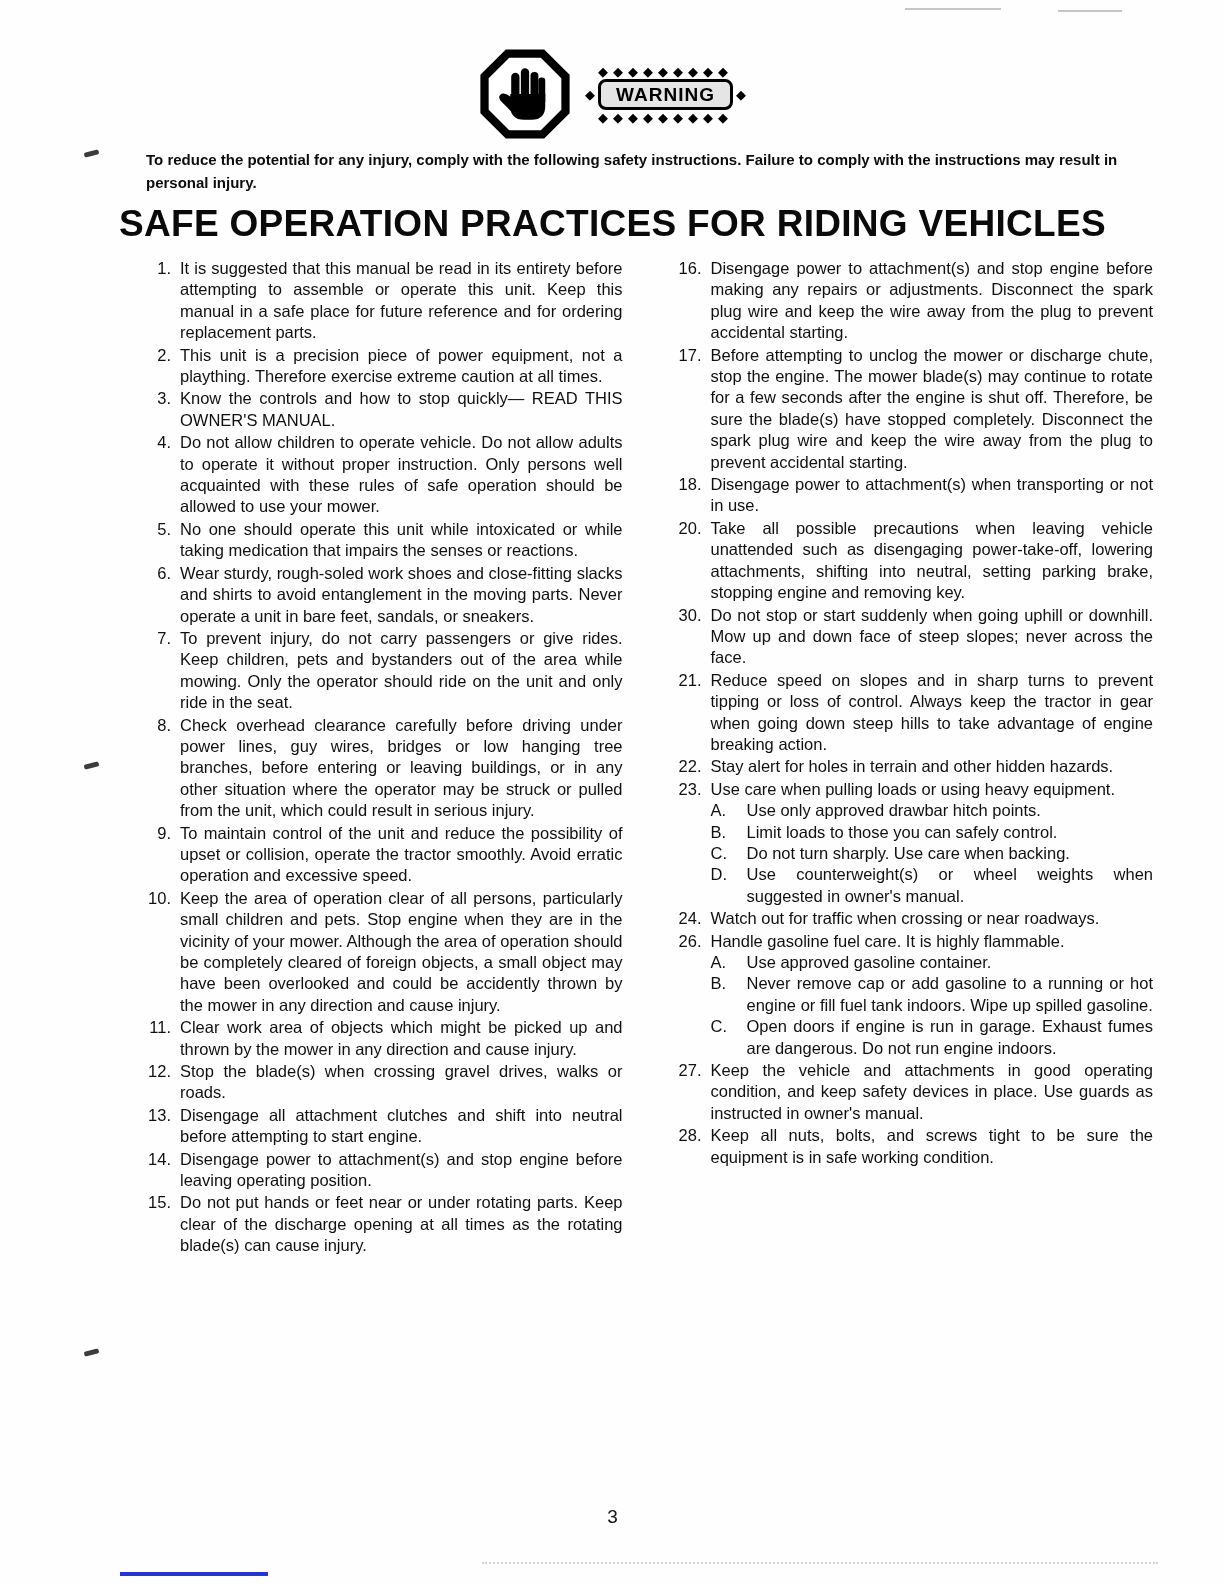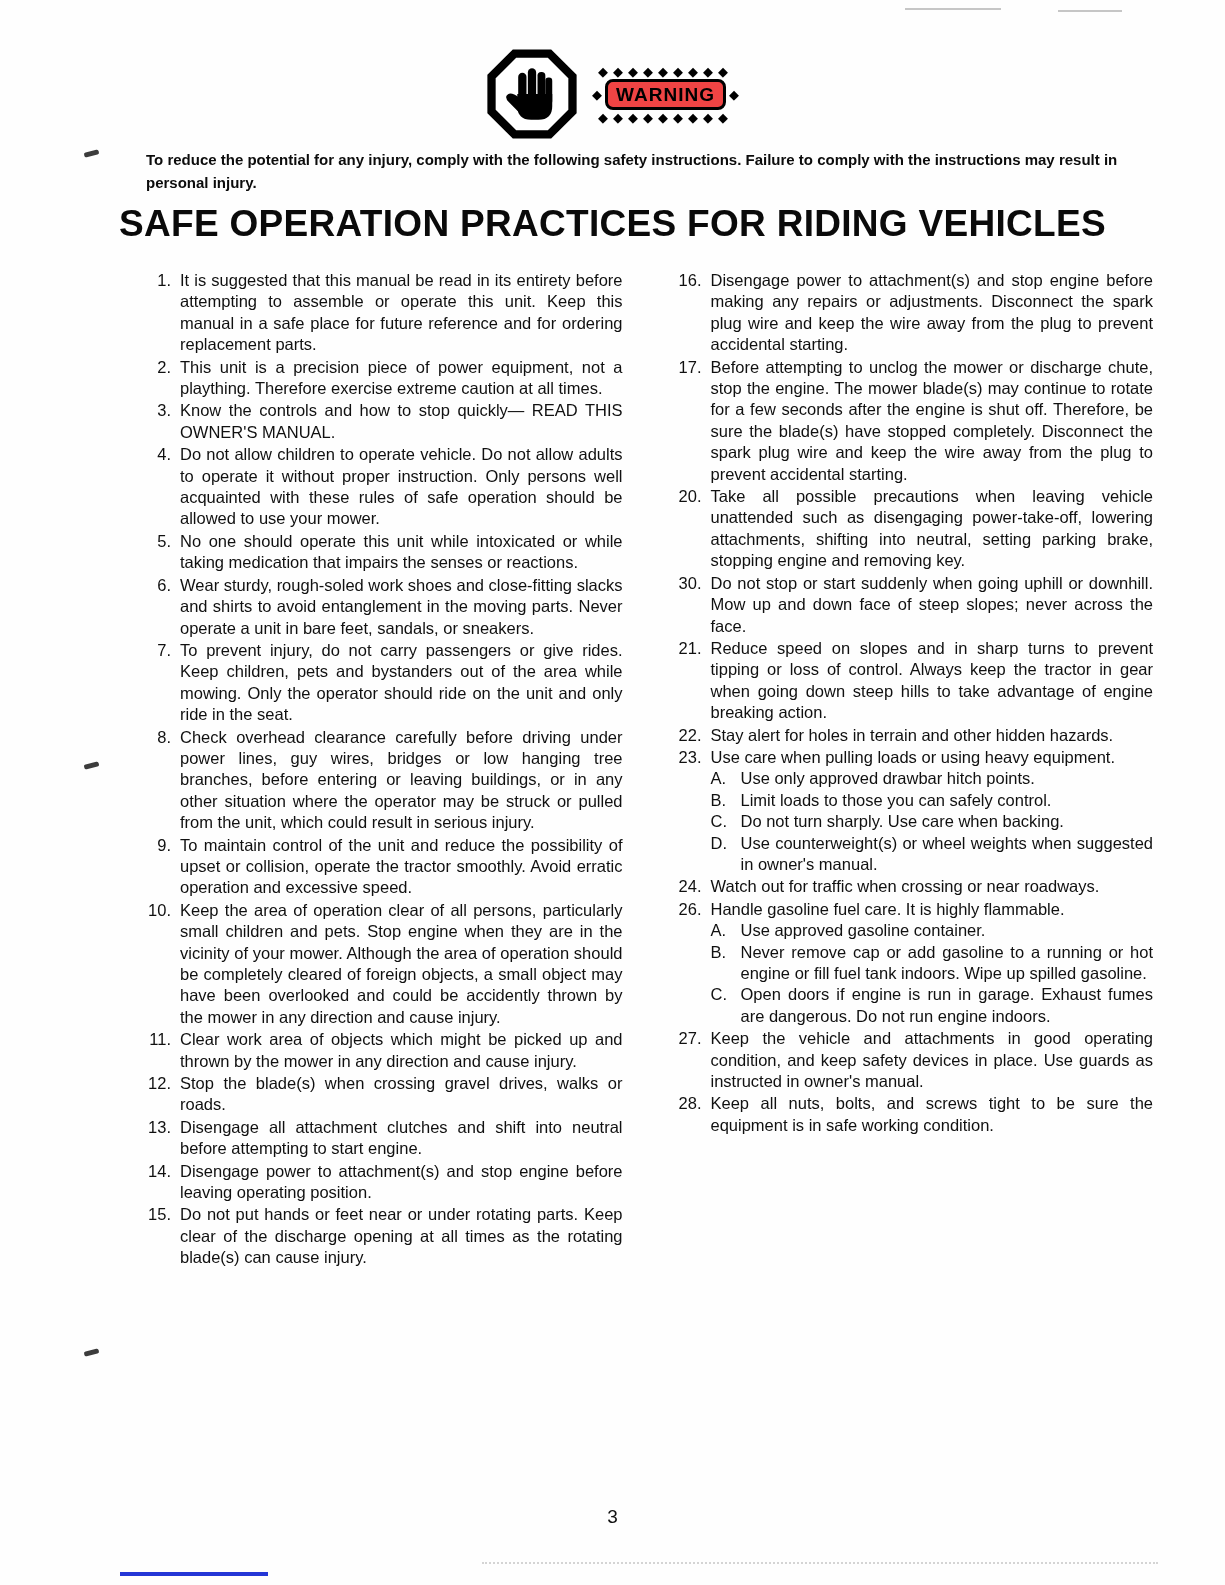--- a/index.html
+++ b/index.html
@@ -15,44 +15,44 @@
     color: #101010;
   }
   
   .header { display: flex; justify-content: center; align-items: center; gap: 14px; padding-top: 48px; }
   .hand-octagon { width: 92px; height: 92px; flex: none; }
   .badge { display: flex; flex-direction: column; align-items: center; line-height: 1; }
   .diamond-row { font-size: 13px; letter-spacing: 5px; line-height: 13px; color: #000; white-space: nowrap; }
   .badge-mid { display: flex; align-items: center; gap: 3px; margin: 1px 0; }
   .diamond-side { font-size: 13px; color: #000; }
   .badge-box {
-    border: 3px solid #000; border-radius: 8px; background: #ef4444;
-    padding: 3px 8px; font-weight: bold; font-size: 19px; letter-spacing: 1px; color: #000;
+    border: 3px solid #000; border-radius: 8px; background: #e5e5e5;
+    padding: 3px 15px; font-weight: bold; font-size: 19px; letter-spacing: 1px; color: #000;
   }
   
   .intro {
     margin: 8px 68px 0 146px;
     font-weight: bold; font-size: 15px; line-height: 23px; color: #0c0c0c;
   }
   .title {
-    margin: 9px 0 12px 0; text-align: center;
+    margin: 9px 0 0 0; text-align: center;
     font-size: 37px; font-weight: bold; letter-spacing: 0.3px; color: #0a0a0a;
   }
   
   .columns {
     display: grid; grid-template-columns: 1fr 1fr; column-gap: 54px;
     padding: 13px 72px 0 146px;
     font-size: 16.5px; line-height: 21.4px; text-align: justify;
   }
   .item { display: flex; margin-bottom: 1px; }
   .num { flex: none; width: 34px; text-align: right; padding-right: 9px; }
   .item-body { flex: 1; min-width: 0; }
   .subitem { display: flex; }
   .sub-label { flex: none; width: 30px; }
-  .sub-text { flex: 1; min-width: 0; }
+  .sub-text { flex: 1; min-width: 0; margin-left: 6px; }
   
   .page-number { position: absolute; top: 1506px; left: 0; width: 100%; text-align: center; font-size: 19px; color: #111; }
   .blue-line { position: absolute; left: 120px; top: 1572px; width: 148px; height: 4px; }
   
   .mark { position: absolute; background: #3c3c3c; border-radius: 2px; width: 15px; height: 5px; transform: rotate(-14deg); }
   .m1 { left: 84px; top: 151px; }
   .m2 { left: 84px; top: 763px; }
   .m3 { left: 84px; top: 1350px; }
   .dash { position: absolute; border-top: 2px solid #c6c6c6; }
   .d1 { left: 905px; top: 8px; width: 96px; }
@@ -200,20 +200,26 @@
             <div class="item-text">Disengage power to attachment(s) and stop engine before making any repairs or adjustments. Disconnect the spark plug wire and keep the wire away from the plug to prevent accidental starting.</div>
           </div>
         </div>
         <div class="item">
           <span class="num">17.</span>
           <div class="item-body">
             <div class="item-text">Before attempting to unclog the mower or discharge chute, stop the engine. The mower blade(s) may continue to rotate for a few seconds after the engine is shut off. Therefore, be sure the blade(s) have stopped completely. Disconnect the spark plug wire and keep the wire away from the plug to prevent accidental starting.</div>
           </div>
         </div>
         <div class="item">
+          <span class="num">18.</span>
+          <div class="item-body">
+            <div class="item-text">Disengage power to attachment(s) when transporting or not in use.</div>
+          </div>
+        </div>
+        <div class="item">
           <span class="num">20.</span>
           <div class="item-body">
             <div class="item-text">Take all possible precautions when leaving vehicle unattended such as disengaging power-take-off, lowering attachments, shifting into neutral, setting parking brake, stopping engine and removing key.</div>
           </div>
         </div>
         <div class="item">
           <span class="num">30.</span>
           <div class="item-body">
             <div class="item-text">Do not stop or start suddenly when going uphill or downhill. Mow up and down face of steep slopes; never across the face.</div>
           </div>

